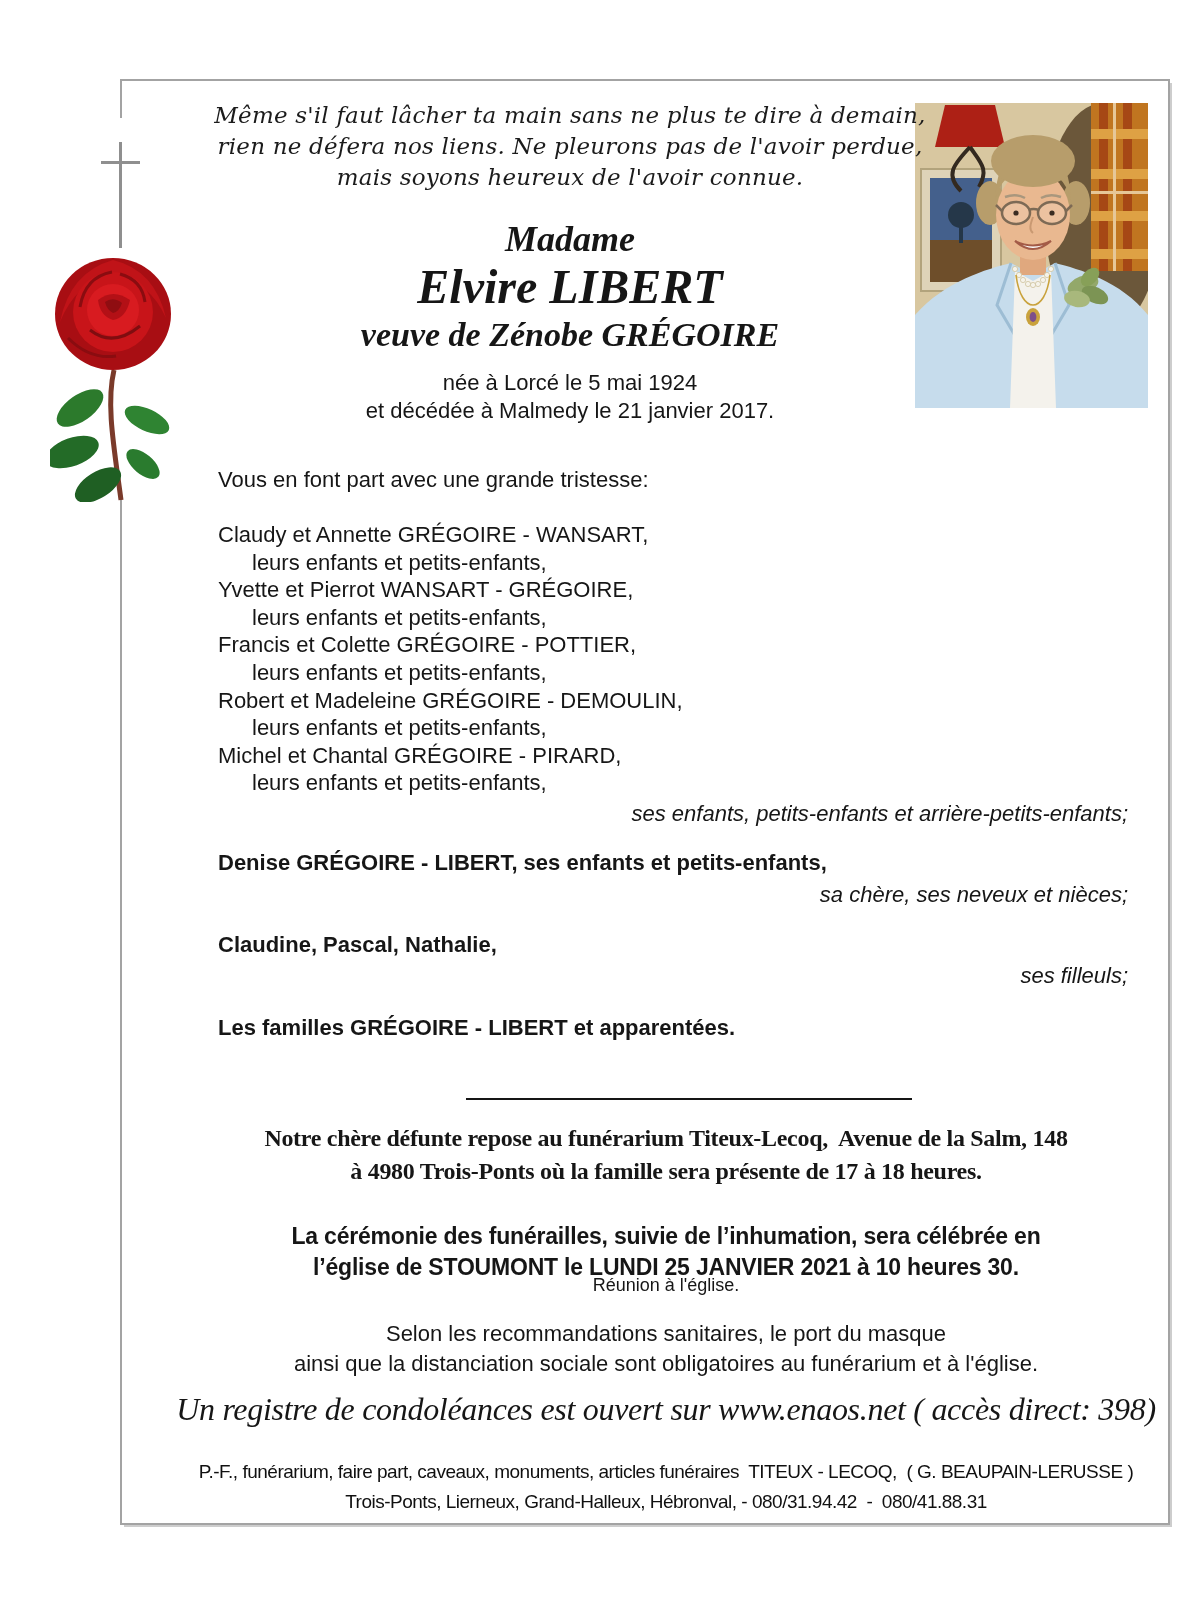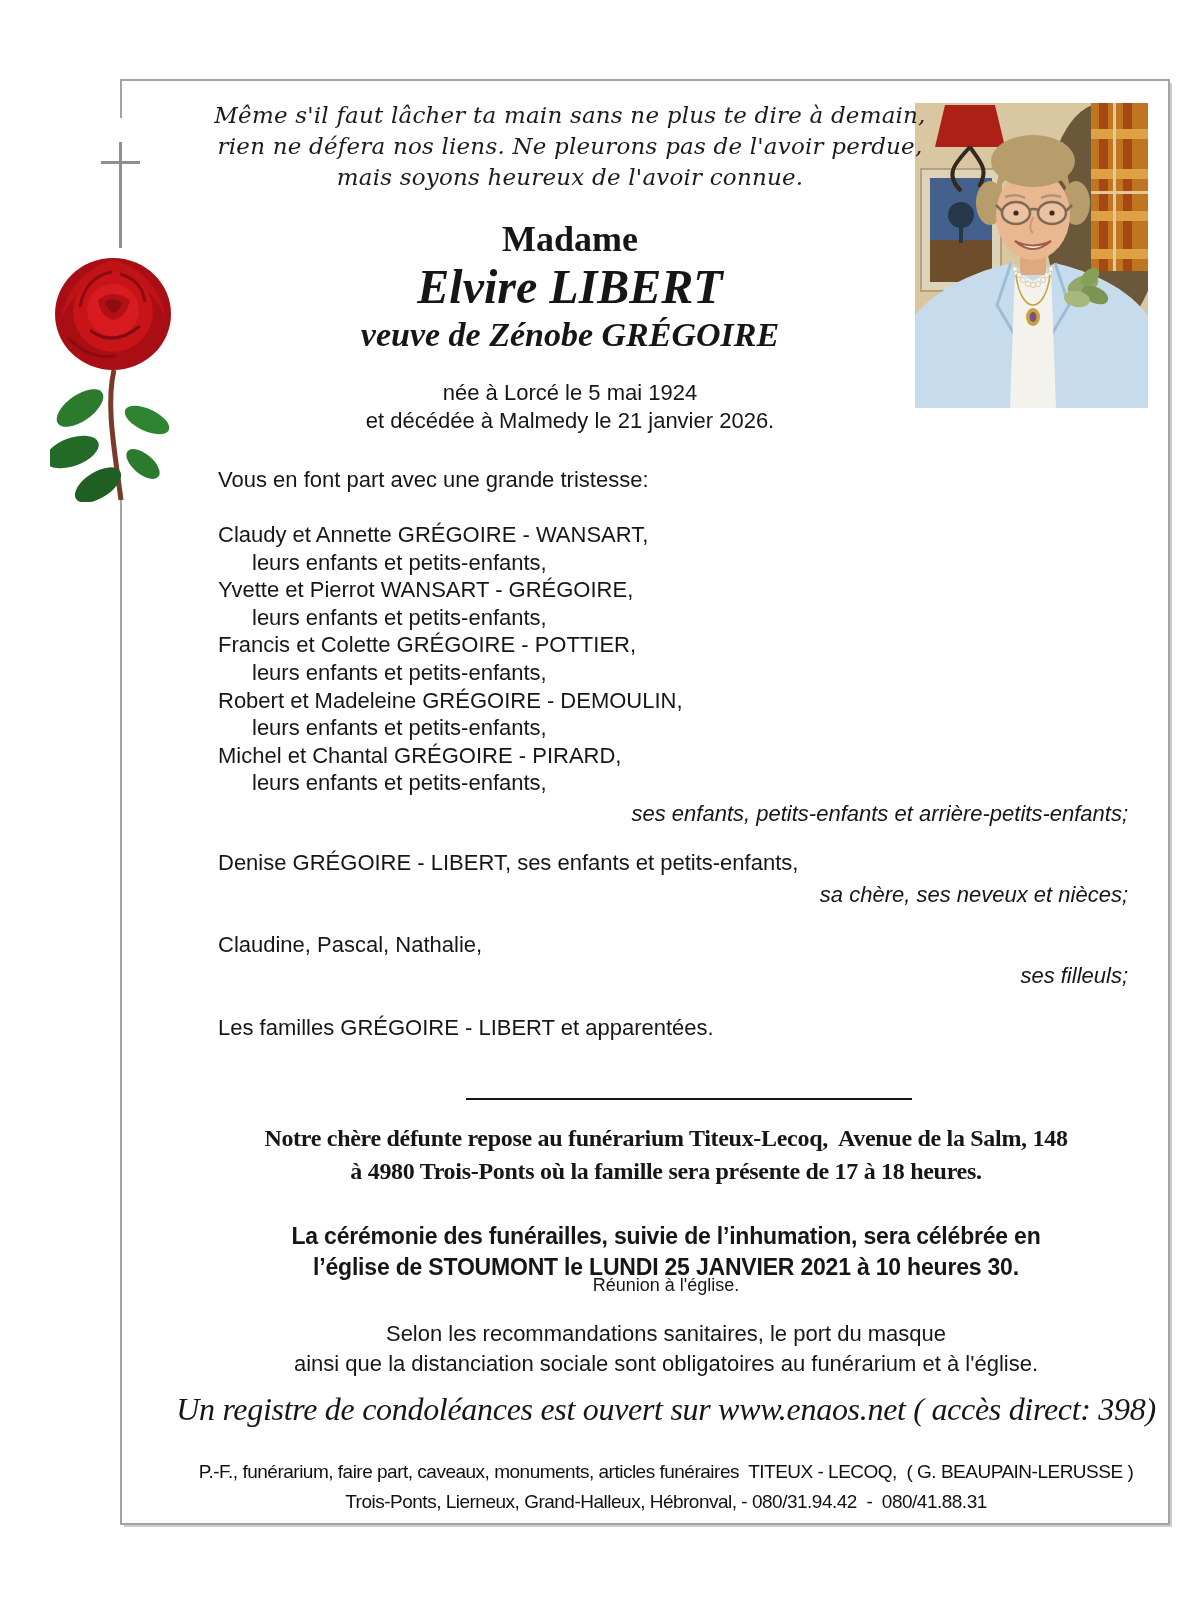--- a/index.html
+++ b/index.html
@@ -27,30 +27,30 @@
   .rose{position:absolute;left:50px;top:252px;width:132px;height:250px;}
   .photo{position:absolute;left:915px;top:103px;width:233px;height:305px;}
 
   
   .quote{
     position:absolute;left:170px;top:100px;width:800px;
     text-align:center;font:italic 23px/31px "DejaVu Serif",serif;color:#1b1b1b;
     letter-spacing:.2px;
   }
   .heading{position:absolute;left:170px;top:219px;width:800px;text-align:center;font-family:"Liberation Serif",serif;}
-  .heading .title{font-weight:bold;font-size:36px;line-height:40px;}
+  .heading .title{font-style:italic;font-weight:bold;font-size:36px;line-height:40px;}
   .heading .name{font-style:italic;font-weight:bold;font-size:48px;line-height:56px;}
   .heading .widow{font-style:italic;font-weight:bold;font-size:34px;line-height:40px;}
-  .heading .dates{margin-top:24px;font-family:"Liberation Sans",sans-serif;font-size:22px;line-height:28px;}
+  .heading .dates{margin-top:14px;font-family:"Liberation Sans",sans-serif;font-size:22px;line-height:28px;}
 
   .intro{position:absolute;left:218px;top:467px;font-size:22px;}
   .family{position:absolute;left:218px;top:521px;font-size:22px;line-height:27.6px;}
   .family .sub{padding-left:34px;}
 
-  .plain-line{position:absolute;left:218px;font-size:22px;}
+  .plain-line{position:absolute;left:218px;font-size:22px;font-weight:bold;}
   .relation{
     position:absolute;left:218px;width:910px;text-align:right;
     font-style:italic;font-size:22px;
   }
   .divider{position:absolute;left:466px;top:1098px;width:446px;height:2px;background:#151515;}
 
   .center-col{position:absolute;left:146px;width:1040px;text-align:center;}
   .repose{top:1122px;font-family:"Liberation Serif",serif;font-weight:bold;font-size:24px;line-height:33px;letter-spacing:-0.3px;}
   .ceremony{top:1200px;font-weight:bold;font-size:23px;line-height:31px;letter-spacing:-0.2px;margin-top:21px;}
   .meeting{top:1275px;font-weight:normal;font-size:18px;}
@@ -154,21 +154,21 @@
     <div>rien ne défera nos liens. Ne pleurons pas de l'avoir perdue,</div>
     <div>mais soyons heureux de l'avoir connue.</div>
   </div>
 
   <div class="heading">
     <div class="title">Madame</div>
     <div class="name">Elvire LIBERT</div>
     <div class="widow">veuve de Zénobe GRÉGOIRE</div>
     <div class="dates">
       <div>née à Lorcé le 5 mai 1924</div>
-      <div>et décédée à Malmedy le 21 janvier 2026.</div>
+      <div>et décédée à Malmedy le 21 janvier 2017.</div>
     </div>
   </div>
 
   <div class="intro">Vous en font part avec une grande tristesse:</div>
 
   <div class="family">
     <div>Claudy et Annette GRÉGOIRE - WANSART,</div>
     <div class="sub">leurs enfants et petits-enfants,</div>
     <div>Yvette et Pierrot WANSART - GRÉGOIRE,</div>
     <div class="sub">leurs enfants et petits-enfants,</div>

